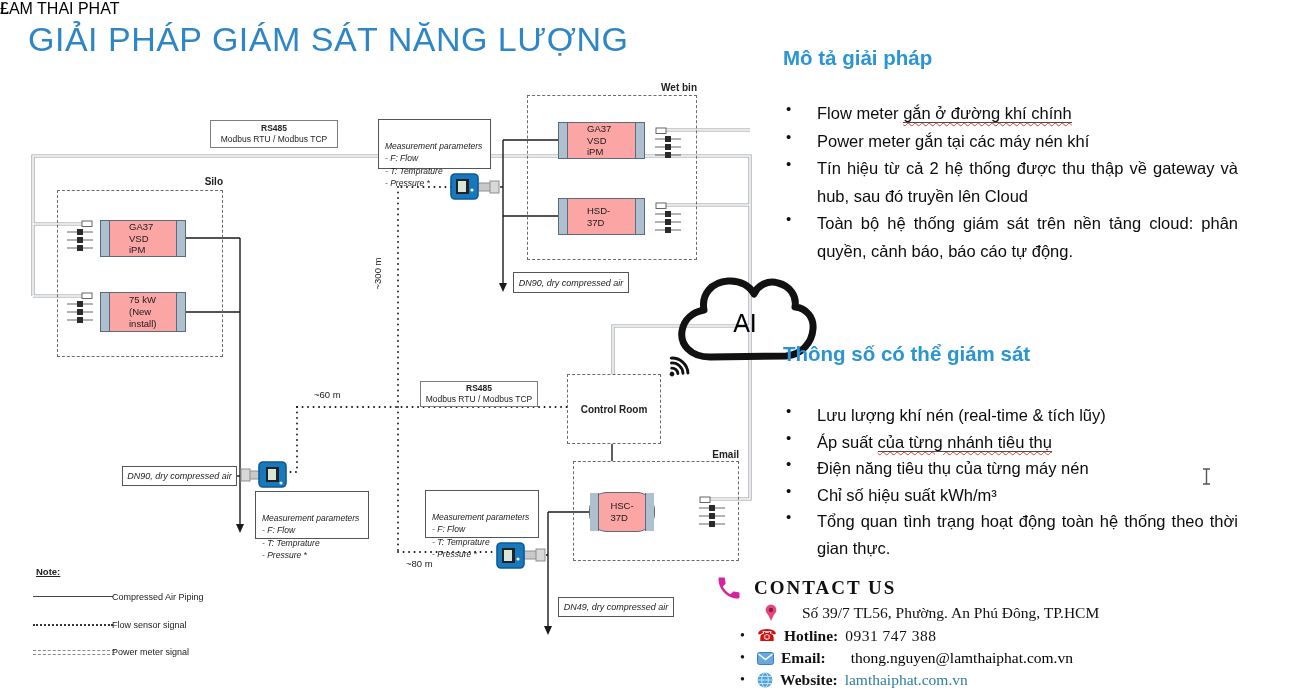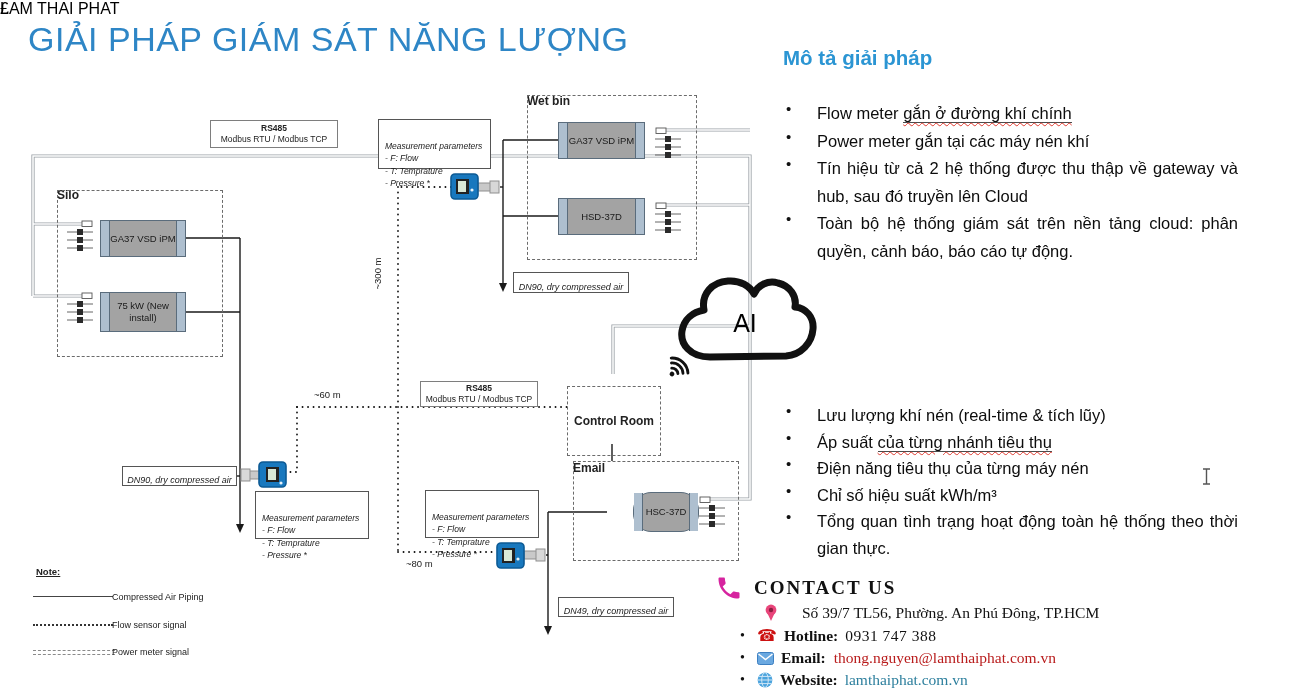--- a/index.html
+++ b/index.html
@@ -3,32 +3,32 @@
 <meta charset="utf-8">
 <style>
   html,body{margin:0;padding:0;background:#fff;}
   #stage{position:relative;width:1291px;height:690px;background:#fff;overflow:hidden;
          font-family:"Liberation Sans","DejaVu Sans",sans-serif;}
   .abs{position:absolute;}
   
   #main-title{left:28px;top:20px;font-size:34px;letter-spacing:.5px;color:#2e86c6;white-space:nowrap;}
   
   .dashedbox{border:1.3px dashed #6b6b6b;background:transparent;box-sizing:border-box;}
-  .grouplbl{font-weight:bold;font-size:12px;color:#222;text-align:left;margin-top:12px;}
-  .eqbox{background:#a3a3a3;border:1.4px solid #5a6c7c;display:flex;align-items:center;justify-content:center;
-         text-align:center;font-size:9.5px;color:#1a1a1a;box-sizing:border-box;padding:0 8px;line-height:1.25;}
+  .grouplbl{font-weight:bold;font-size:10px;color:#222;text-align:right;}
+  .eqbox{background:#fca5a5;border:1.4px solid #5a6c7c;display:flex;align-items:center;justify-content:center;
+         text-align:left;font-size:9.5px;color:#1a1a1a;box-sizing:border-box;padding:0 28px;line-height:1.25;}
   .eqbox::before,.eqbox::after{content:"";position:absolute;top:0;bottom:0;width:8px;background:#aebfcf;}
   .eqbox::before{left:0;border-right:1px solid #5a6c7c;}
   .eqbox::after{right:0;border-left:1px solid #5a6c7c;}
   .lblbox{background:#fff;border:1.2px solid #7e7e7e;box-sizing:border-box;display:flex;flex-direction:column;
           align-items:center;justify-content:center;font-size:8.5px;color:#222;line-height:1.3;}
   .lblbox .b{font-weight:bold;}
   .measbox{background:#fff;border:1.4px solid #555;box-sizing:border-box;font-style:italic;font-size:8.5px;
            color:#222;padding:20px 5px 3px 6px;line-height:1.45;}
-  .pipelbl{background:#fff;border:1.1px solid #555;box-sizing:border-box;display:flex;align-items:flex-end;
+  .pipelbl{background:#fff;border:1.1px solid #555;box-sizing:border-box;display:flex;align-items:center;
            justify-content:center;font-style:italic;font-size:9px;color:#222;}
   .dist{font-size:9.5px;color:#222;white-space:nowrap;}
   
   #note-title{left:36px;top:566px;font-size:9.5px;font-weight:bold;text-decoration:underline;color:#222;}
   .leglbl{font-size:9px;color:#222;}
   .leg-solid{left:33px;top:596px;width:80px;border-top:1.6px solid #444;}
   .leg-dot{left:33px;top:624px;width:80px;border-top:2.2px dotted #333;}
   .leg-dbl{left:33px;top:650px;width:82px;height:3px;border-top:1.4px dashed #8a8a8a;border-bottom:1.4px dashed #8a8a8a;}
   
   .h-blue{color:#2b95d3;font-weight:bold;font-size:20.5px;white-space:nowrap;}
@@ -225,21 +225,21 @@
   <div class="abs pipelbl" style="left:558px;top:597px;width:116px;height:20px;">
     <span>DN49, dry compressed air</span>
   </div>
 
   <div class="abs grouplbl" style="left:567px;top:374px;width:94px;height:70px;border:1.3px dashed #6b6b6b;display:flex;align-items:center;justify-content:center;box-sizing:border-box;">
     <span>Control Room</span>
   </div>
 
   <div class="abs grouplbl" style="left:573px;top:449px;width:166px;">Email</div>
   <div class="abs dashedbox" style="left:573px;top:461px;width:166px;height:100px;"></div>
-  <div class="abs eqbox" style="left:633px;top:492px;width:66px;height:40px;border-radius:18px;">
+  <div class="abs eqbox" style="left:589px;top:492px;width:66px;height:40px;border-radius:18px;">
     <span>HSC-37D</span>
   </div>
 
   <div class="abs dist" style="left:362px;top:268px;transform:rotate(-90deg);transform-origin:center;">~300 m</div>
   <div class="abs dist" style="left:314px;top:389px;">~60 m</div>
   <div class="abs dist" style="left:406px;top:558px;">~80 m</div>
 
   <div class="abs" id="note-title">Note:</div>
   <div class="abs leg-solid"></div>
   <div class="abs leglbl" style="left:112px;top:592px;">Compressed Air Piping</div>
@@ -262,20 +262,21 @@
     <div class="bi">
       <span class="dot">•</span>
       <span class="bt">Tín hiệu từ cả 2 hệ thống được thu thập về gateway và hub, sau đó truyền lên Cloud</span>
     </div>
     <div class="bi">
       <span class="dot">•</span>
       <span class="bt">Toàn bộ hệ thống giám sát trên nền tảng cloud: phân quyền, cảnh báo, báo cáo tự động.</span>
     </div>
   </div>
 
+  <div class="abs h-blue" style="left:783px;top:342px;">Thông số có thể giám sát</div>
 
   <div class="abs blist" id="params-list" style="left:786px;top:402px;">
     <div class="bi">
       <span class="dot">•</span>
       <span class="bt">Lưu lượng khí nén (real-time &amp; tích lũy)</span>
     </div>
     <div class="bi">
       <span class="dot">•</span>
       <span class="bt"><span>Áp suất </span><span class="wavy">của từng nhánh tiêu thụ</span></span>
     </div>
@@ -314,21 +315,21 @@
       <span class="clabel">Hotline:</span>
       <span class="cval" style="margin-left:7px;letter-spacing:.5px;">0931 747 388</span>
     </div>
     <div class="crow" style="margin-left:28px;margin-top:4px;">
       <span class="cbullet">•</span>
       <svg width="17" height="13" viewBox="0 0 17 13" style="margin:0 7px 0 3px;">
         <rect x="0.5" y="0.5" width="16" height="12" rx="2" fill="#6aa8e0" stroke="#3d7fc1"></rect>
         <path d="M1.5 2 L8.5 7.5 L15.5 2" fill="none" stroke="#fff" stroke-width="1.4"></path>
       </svg>
       <span class="clabel">Email:</span>
-      <span class="cval" style="margin-left:8px;color:#b91c1c;">thong.nguyen@lamthaiphat.com.vn</span>
+      <span class="cval" style="margin-left:25px;color:#000000;">thong.nguyen@lamthaiphat.com.vn</span>
     </div>
     <div class="crow" style="margin-left:28px;margin-top:4px;">
       <span class="cbullet">•</span>
       <svg width="16" height="16" viewBox="0 0 16 16" style="margin:0 7px 0 3px;">
         <circle cx="8" cy="8" r="7.4" fill="#4aa3dd"></circle>
         <ellipse cx="8" cy="8" rx="3.3" ry="7.4" fill="none" stroke="#cfe6f6" stroke-width="1"></ellipse>
         <path d="M0.6 8 H15.4 M1.6 4.4 H14.4 M1.6 11.6 H14.4" stroke="#cfe6f6" stroke-width="1" fill="none"></path>
       </svg>
       <span class="clabel">Website:</span>
       <span class="cval" style="margin-left:7px;color:#2d7f9d;">lamthaiphat.com.vn</span>

